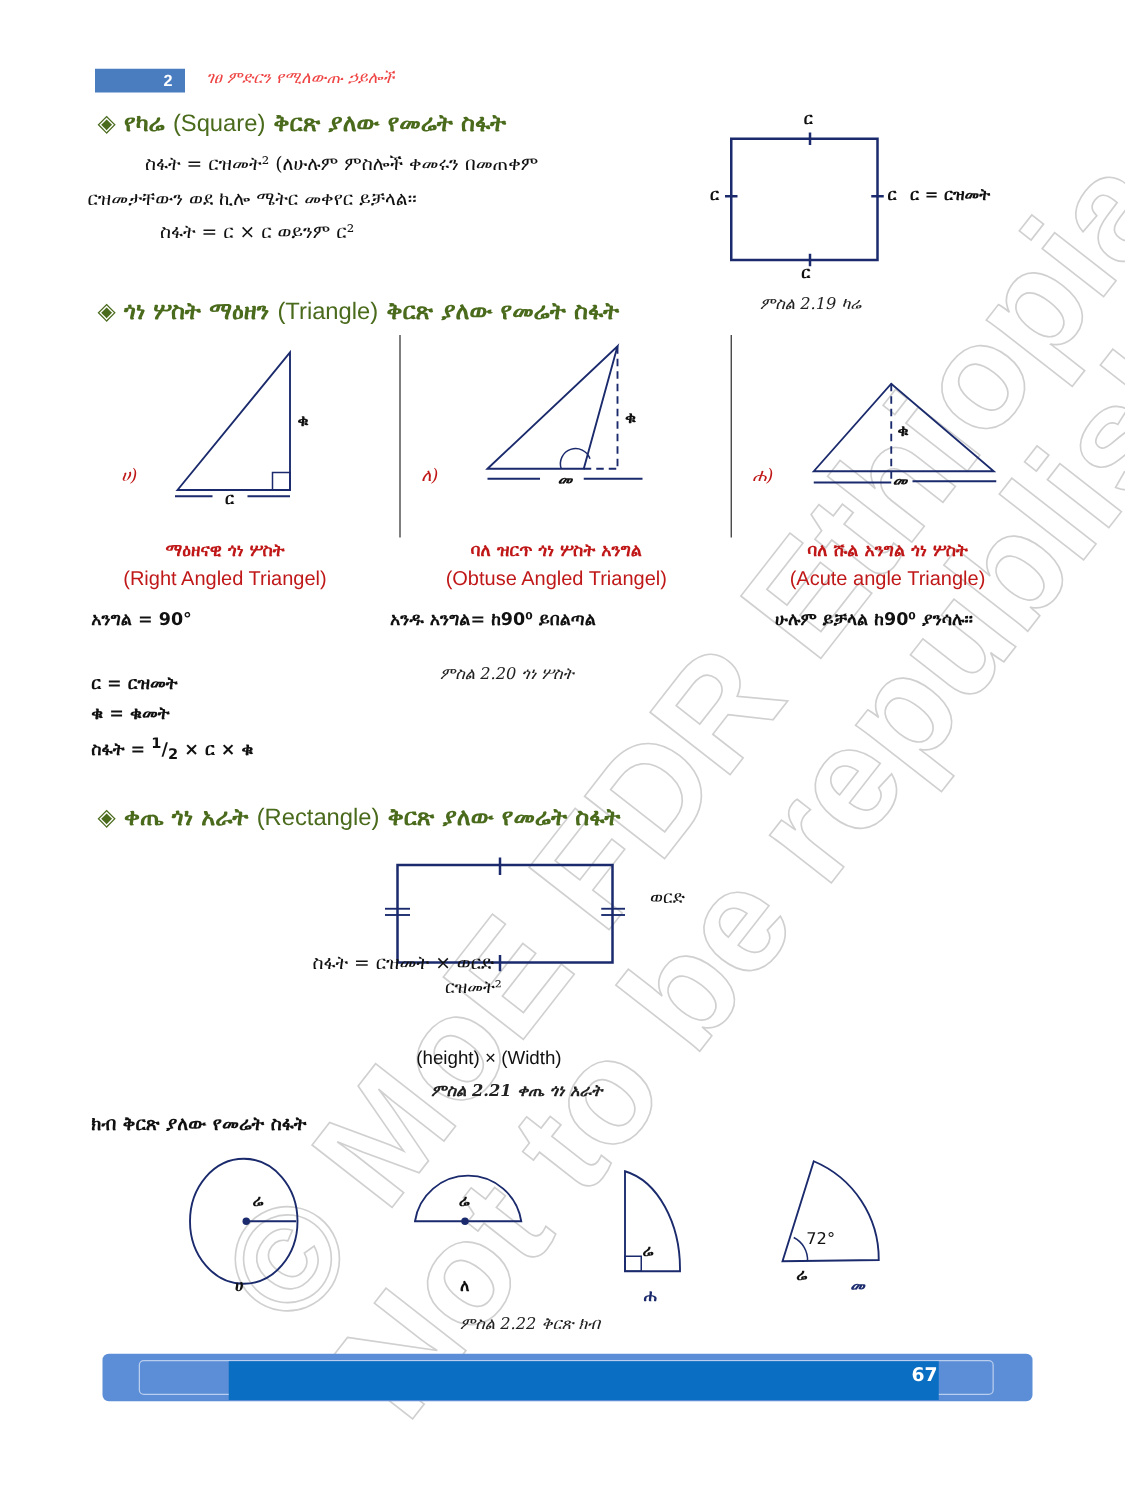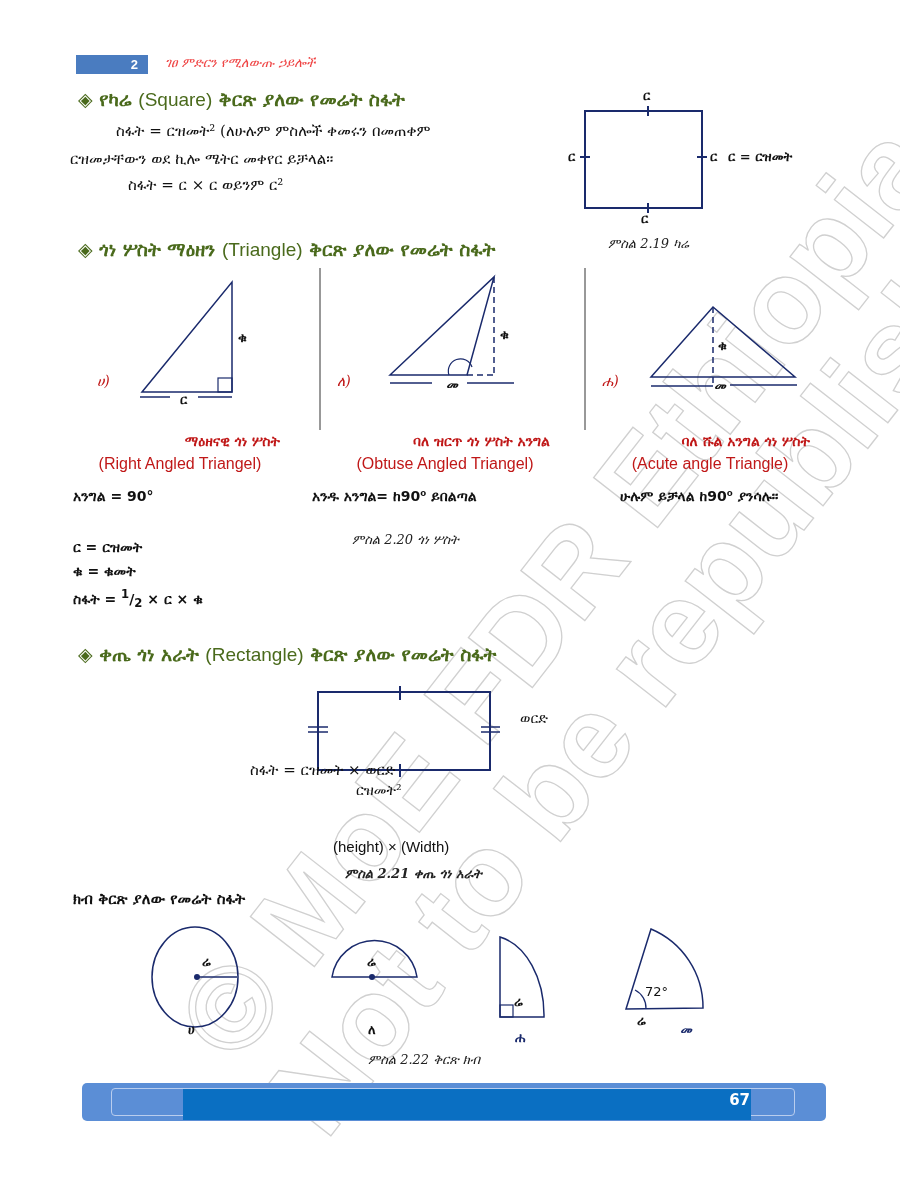--- a/index.html
+++ b/index.html
@@ -8,21 +8,21 @@
   .abs { position: absolute; }
   .chap-box { left: 76px; top: 55px; width: 72px; height: 19px; background: #4a7cc0;
               color: #fff; font-family: "Liberation Sans", sans-serif; font-weight: bold;
               font-size: 13px; text-align: right; padding-right: 10px; box-sizing: border-box; line-height: 19px; }
   .chap-title { left: 165px; top: 55px; font-size: 13px; color: #ef4444; font-style: italic; }
   .h2 { font-family: "DejaVu Sans", sans-serif; font-weight: bold; color: #4a6a1c; font-size: 19px; white-space: nowrap; }
   .h2 .en { font-family: "Liberation Sans", sans-serif; font-weight: normal; }
   .body-t { font-size: 15px; white-space: nowrap; }
   .bold-t { font-family: "DejaVu Sans", sans-serif; font-weight: bold; font-size: 14px; white-space: nowrap; }
   .cap { font-style: italic; font-size: 13px; color: #222; white-space: nowrap; }
-  .red-am { font-family: "DejaVu Sans", sans-serif; font-weight: bold; color: #c01818; font-size: 14px; text-align: right; white-space: nowrap; }
+  .red-am { font-family: "DejaVu Sans", sans-serif; font-weight: bold; color: #c01818; font-size: 14px; text-align: center; white-space: nowrap; }
   .red-en { font-family: "Liberation Sans", sans-serif; color: #c01818; font-size: 16px; text-align: center; white-space: nowrap; }
   .lbl { font-size: 13px; font-weight: bold; color: #111; }
   .lbl-red { color: #c01818; font-size: 14px; font-style: italic; }
   svg { position: absolute; left: 0; top: 0; }
   .footer-outer { left: 82px; top: 1083px; width: 744px; height: 38px; background: #5b8ed6;
                   border-radius: 5px; }
   .footer-inner { left: 111px; top: 1088px; width: 684px; height: 28px; border: 1px solid #b9cdee;
                   border-radius: 4px; box-sizing: border-box; }
   .footer-bar { left: 183px; top: 1089px; width: 568px; height: 31px; background: #0a6fc2; }
   .page-num { left: 700px; top: 1091px; width: 50px; text-align: right; color: #fff;

